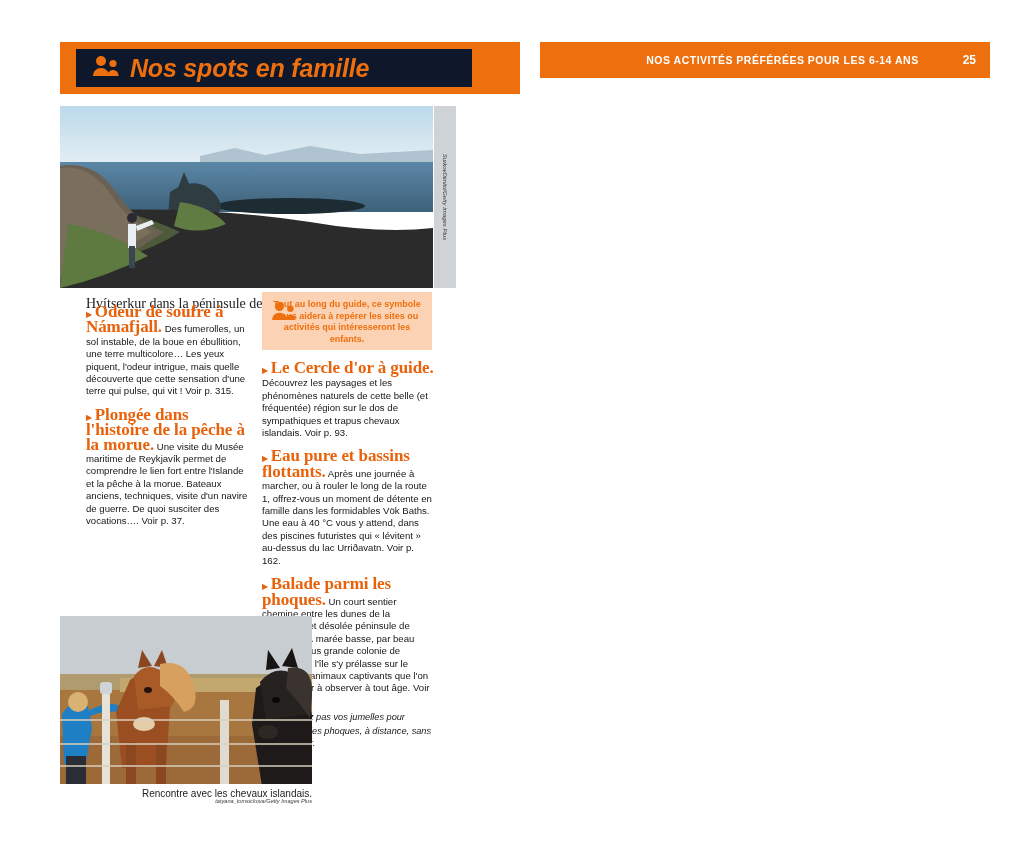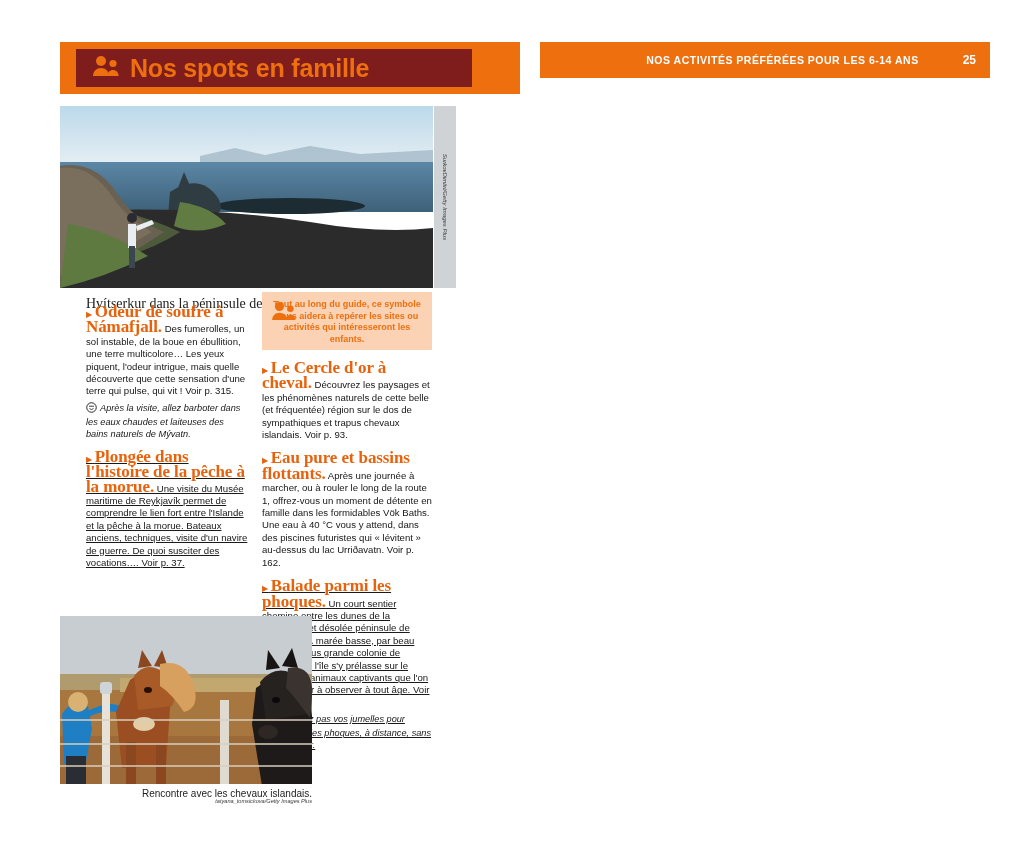--- a/index.html
+++ b/index.html
@@ -13,22 +13,23 @@
   .page-left{width:510px;}
   .page-right{width:510px;}
 
   
   .left-header{
     position:absolute;left:60px;top:42px;width:460px;height:52px;
     background:#ED6F0E;
   }
   .left-header-inner{
     position:absolute;left:16px;top:7px;right:48px;bottom:7px;
-    background:#7f1d1d;display:flex;align-items:center;padding-left:16px;
+    background:#0f172a;display:flex;align-items:center;padding-left:16px;
     gap:10px;
+    font-style:italic;
   }
   .left-header-title{
     color:#ED6F0E;font-weight:bold;font-size:25px;letter-spacing:-0.2px;
     white-space:nowrap;
   }
   .fam-icon{display:block;}
 
   
   .right-header{
     position:absolute;left:30px;top:42px;width:450px;height:36px;
@@ -80,21 +81,21 @@
     text-align:center;
   }
   .callout-icon{position:absolute;left:9px;top:9px;}
 
   
   .col{position:absolute;box-sizing:border-box;}
   .col-l1{left:86px;top:306px;width:162px;}
   .col-l2{left:262px;top:362px;width:172px;}
 
   .entry{margin-bottom:11px;}
-  .entry:last-child{margin-bottom:0;text-decoration:underline;}
+  .entry:last-child{margin-bottom:0;}
 
   .para{
     font-size:9.6px;line-height:12.4px;color:#161616;
     text-align:left;margin:0;
   }
   .lead{
     color:#E8620C;font-weight:bold;font-family:"Liberation Serif", serif;
     font-size:17px;letter-spacing:-0.1px;
   }
   .tri{color:#E8620C;font-size:8px;}
@@ -169,34 +170,29 @@
           <circle cx="21" cy="8.5" r="3.6" fill="#ED6F0E"></circle>
           <path d="M15.4 21c0-3.7 2.6-6 5.6-6s5.6 2.3 5.6 6z" fill="#ED6F0E"></path>
         </svg>
       </span>
       <div class="callout-text">Tout au long du guide, ce symbole vous aidera à repérer les sites ou activités qui intéresseront les enfants.</div>
     </div>
 
     <div class="col col-l1">
       <div class="entry">
         <p class="para"><span class="tri">▶</span> <span class="lead">Odeur de soufre à Námafjall.</span><span> Des fumerolles, un sol instable, de la boue en ébullition, une terre multicolore… Les yeux piquent, l'odeur intrigue, mais quelle découverte que cette sensation d'une terre qui pulse, qui vit ! Voir p. 315.</span></p>
-        <p class="tip"><span class="smiley"><svg width="11" height="11" viewBox="0 0 12 12">
-                <circle cx="6" cy="6" r="5.2" fill="none" stroke="#161616" stroke-width="1"></circle>
-                <path d="M3.3 4.6h5.4" stroke="#161616" stroke-width="0.9"></path>
-                <path d="M3.8 7.2q2.2 2 4.4 0" fill="none" stroke="#161616" stroke-width="0.9"></path>
-              </svg></span><span>Après la visite, allez barboter dans les eaux chaudes et laiteuses des bains naturels de Mývatn.</span></p>
       </div>
       <div class="entry">
         <p class="para"><span class="tri">▶</span> <span class="lead">Plongée dans l'histoire de la pêche à la morue.</span><span> Une visite du Musée maritime de Reykjavík permet de comprendre le lien fort entre l'Islande et la pêche à la morue. Bateaux anciens, techniques, visite d'un navire de guerre. De quoi susciter des vocations…. Voir p. 37.</span></p>
       </div>
     </div>
 
     <div class="col col-l2">
       <div class="entry">
-        <p class="para"><span class="tri">▶</span> <span class="lead">Le Cercle d'or à cheval.</span><span> Découvrez les paysages et les phénomènes naturels de cette belle (et fréquentée) région sur le dos de sympathiques et trapus chevaux islandais. Voir p. 93.</span></p>
+        <p class="para"><span class="tri">▶</span> <span class="lead">Le Cercle d'or à guide.</span><span> Découvrez les paysages et les phénomènes naturels de cette belle (et fréquentée) région sur le dos de sympathiques et trapus chevaux islandais. Voir p. 93.</span></p>
       </div>
       <div class="entry">
         <p class="para"><span class="tri">▶</span> <span class="lead">Eau pure et bassins flottants.</span><span> Après une journée à marcher, ou à rouler le long de la route 1, offrez-vous un moment de détente en famille dans les formidables Vök Baths. Une eau à 40 °C vous y attend, dans des piscines futuristes qui « lévitent » au-dessus du lac Urriðavatn. Voir p. 162.</span></p>
       </div>
       <div class="entry">
         <p class="para"><span class="tri">▶</span> <span class="lead">Balade parmi les phoques.</span><span> Un court sentier chemine entre les dunes de la fascinante et désolée péninsule de Vatnsnes. À marée basse, par beau temps, la plus grande colonie de phoques de l'île s'y prélasse sur le sable. Des animaux captivants que l'on prend plaisir à observer à tout âge. Voir p. 222.</span></p>
         <p class="tip"><span class="smiley"><svg width="11" height="11" viewBox="0 0 12 12">
                 <circle cx="6" cy="6" r="5.2" fill="none" stroke="#161616" stroke-width="1"></circle>
                 <path d="M3.3 4.6h5.4" stroke="#161616" stroke-width="0.9"></path>
                 <path d="M3.8 7.2q2.2 2 4.4 0" fill="none" stroke="#161616" stroke-width="0.9"></path>

